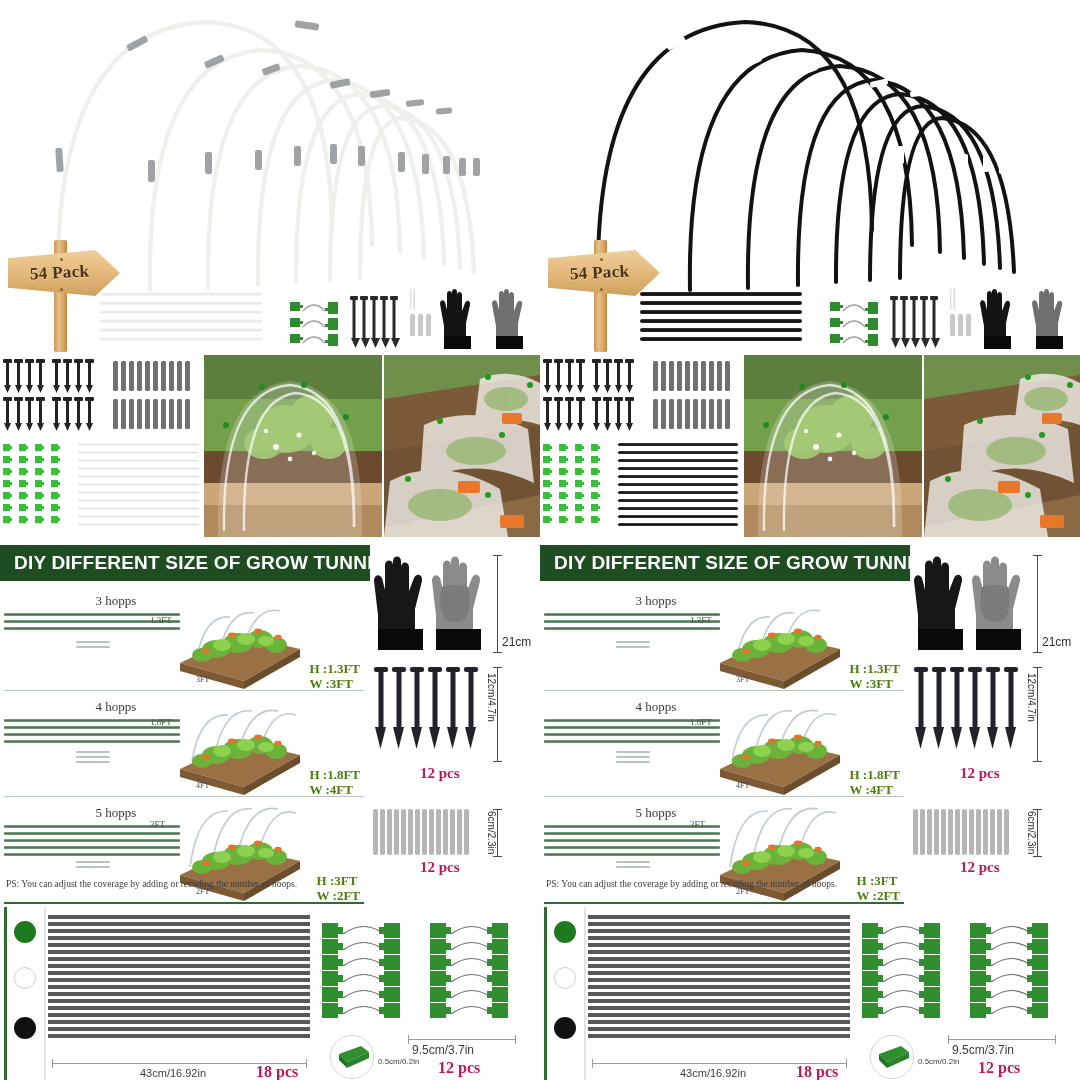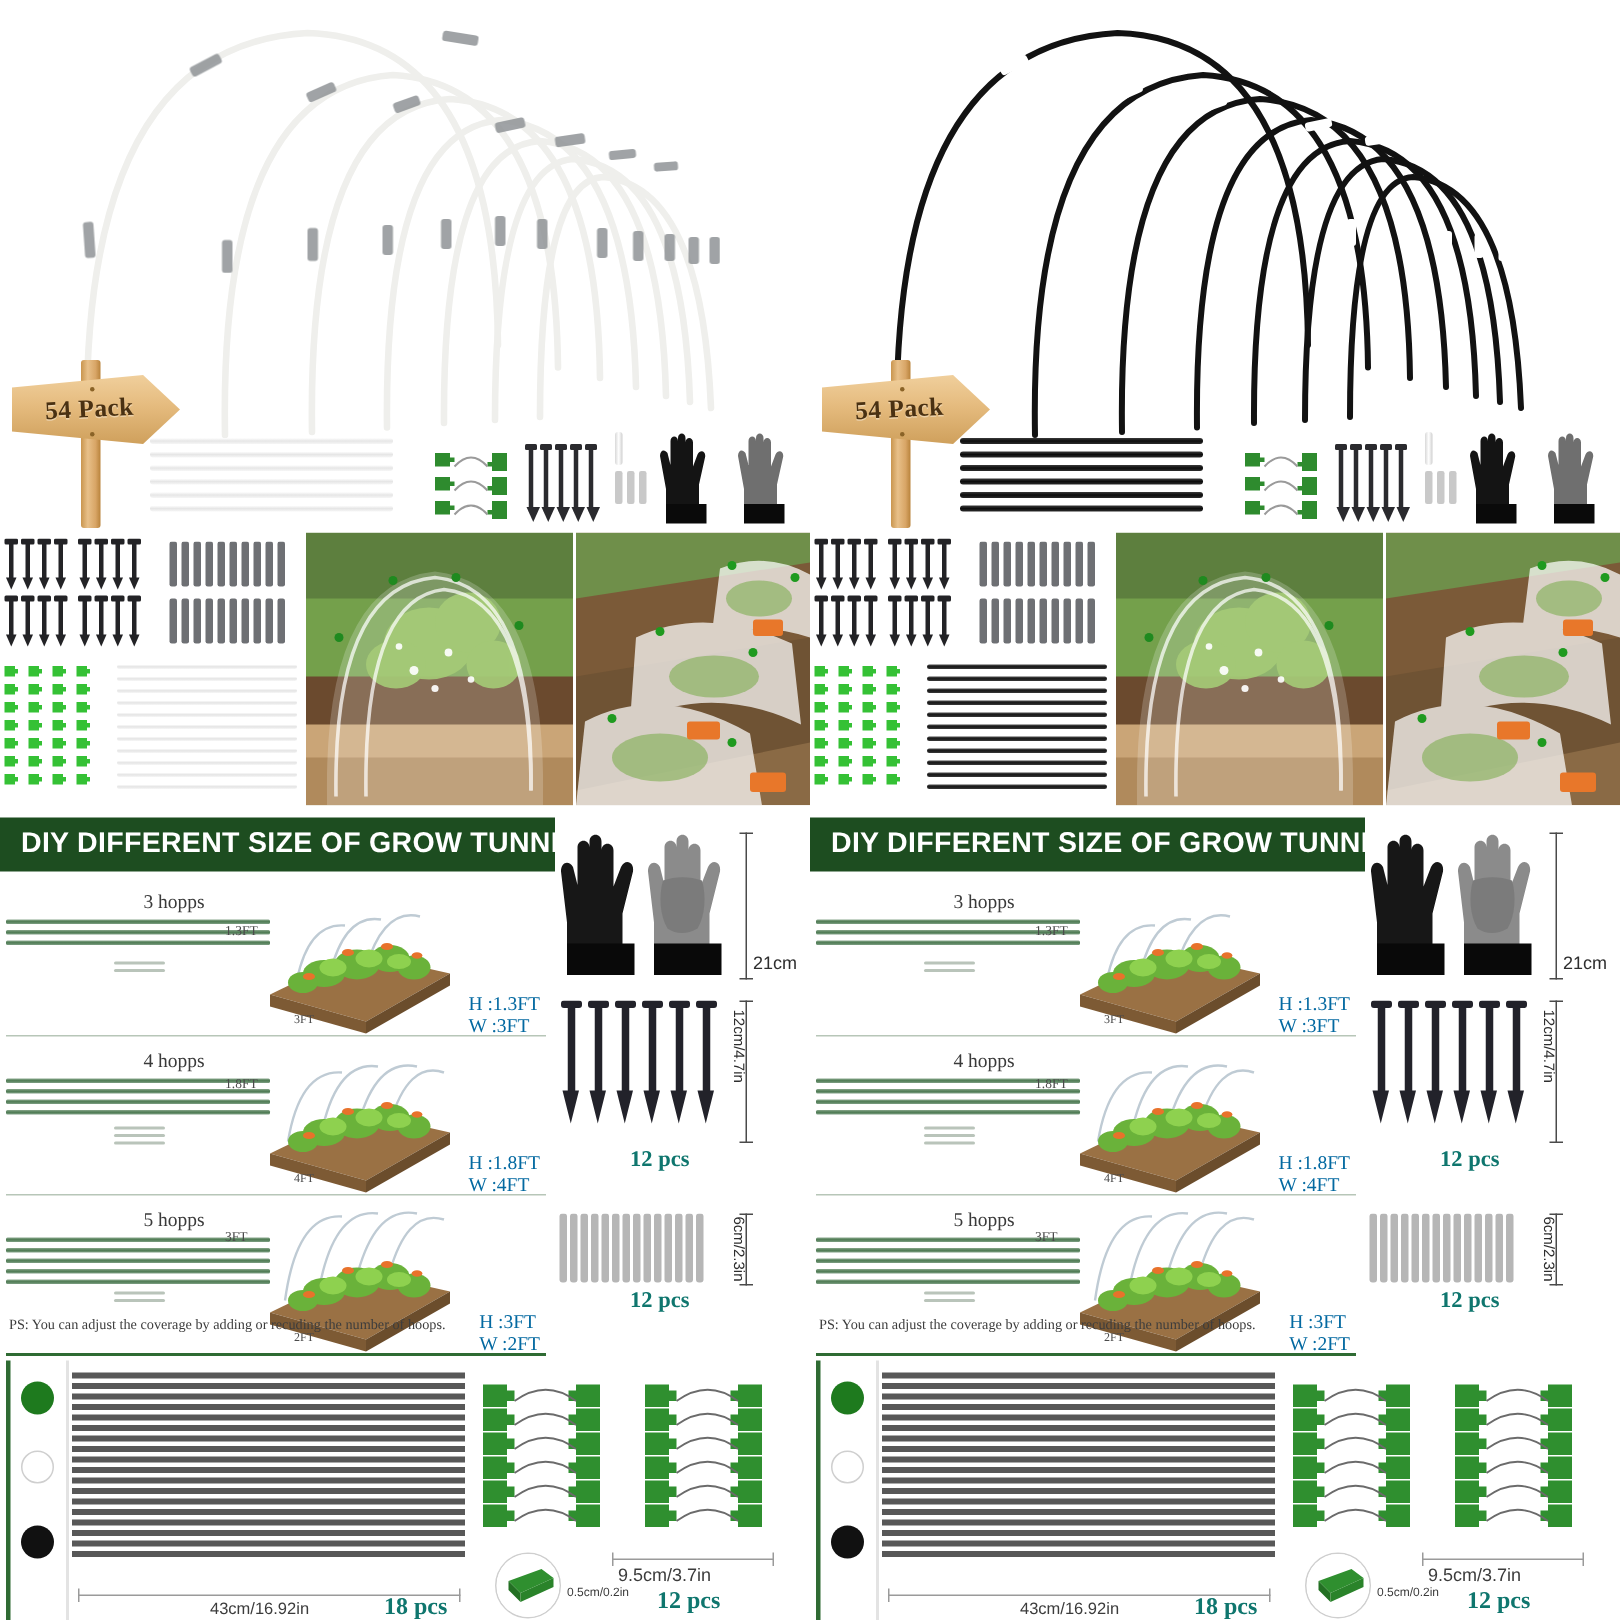--- a/index.html
+++ b/index.html
@@ -98,21 +98,21 @@
   .dim-h {
     position: absolute; font-size: 9px; color: #4b4b4b; white-space: nowrap;
     font-family: "Liberation Serif", serif;
   }
   .dim-w {
     position: absolute; font-size: 8px; color: #4b4b4b; white-space: nowrap;
     font-family: "Liberation Serif", serif;
   }
   .hw-text {
     position: absolute; right: 10px; bottom: 2px; text-align: left;
-    font-size: 13px; font-weight: 400; color: #0369a1; line-height: 1.15;
+    font-size: 13px; font-weight: 700; color: #4d7c0f; line-height: 1.15;
     font-family: "Liberation Serif", serif;
   }
   .sep-line { position: absolute; left: 4px; width: 360px; height: 1px; background: #b7c6b8; }
 
   .ps-note {
     position: absolute; left: 6px; top: 342px; width: 400px;
     font-size: 9.5px; color: #3d3d3d; white-space: nowrap;
     font-family: "Liberation Serif", serif;
   }
 
@@ -124,21 +124,21 @@
   .meas-v::before, .meas-v::after {
     content: ""; position: absolute; left: -4px; width: 9px; height: 1px; background: #4a4a4a;
   }
   .meas-v::before { top: 0; }
   .meas-v::after  { bottom: 0; }
   .meas-lbl { position: absolute; font-size: 12px; color: #2e2e2e; white-space: nowrap; }
   .meas-lbl.vert { writing-mode: vertical-rl; font-size: 10px; }
 
   .stake-row { position: absolute; left: 372px; top: 130px; width: 112px; height: 95px; }
   .pcs-lbl {
-    position: absolute; font-size: 15px; font-weight: 700; color: #0f766e;
+    position: absolute; font-size: 15px; font-weight: 700; color: #be185d;
     font-family: "Liberation Serif", serif; white-space: nowrap;
   }
   .tube-row { position: absolute; left: 372px; top: 272px; width: 112px; height: 48px; }
 
   
   .block4 { position: absolute; left: 0; top: 907px; width: 540px; height: 173px; background: #fff; }
   .edge-bar { position: absolute; left: 4px; top: 0; width: 3px; height: 173px; background: #2f6b33; }
   .dots { position: absolute; left: 14px; top: 14px; width: 26px; height: 128px; }
   .dot { position: absolute; left: 0; width: 22px; height: 22px; border-radius: 50%; }
   .vsep { position: absolute; left: 44px; top: 0; width: 2px; height: 173px; background: #e3e3e3; }

